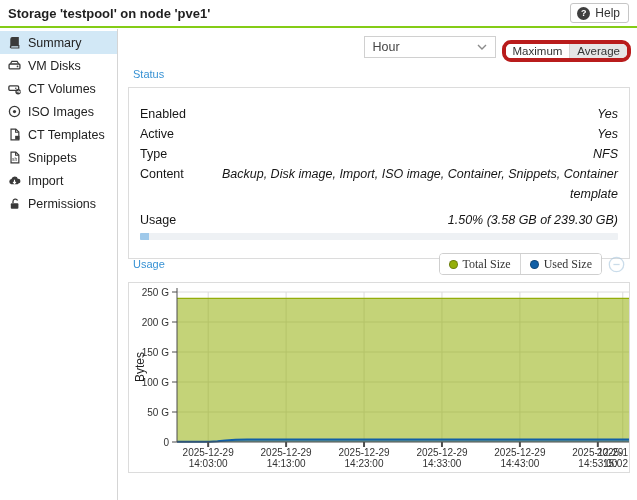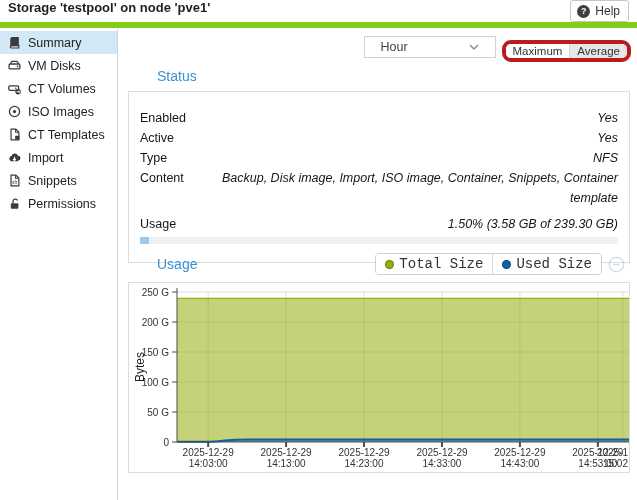--- a/index.html
+++ b/index.html
@@ -3,63 +3,63 @@
 <meta charset="utf-8">
 <style>
   html,body{margin:0;padding:0;}
   body{
     width:637px;height:500px;position:relative;overflow:hidden;
     background:#fff;font-family:"Liberation Sans",sans-serif;color:#222;
     -webkit-font-smoothing:antialiased;
   }
   
   .header{position:absolute;top:0;left:0;right:0;height:28px;background:#fff;
-    border-bottom:6px solid #84cc16;display:flex;padding:0 8px;box-sizing:border-box;}
+    border-bottom:2px solid #84cc16;display:flex;align-items:center;padding:0 8px;box-sizing:border-box;}
   .header .title{font-size:13px;font-weight:700;color:#1f1f1f;}
   .help-btn{margin-left:auto;display:flex;align-items:center;gap:5px;border:1px solid #c6c6c6;
     border-radius:3px;background:#fff;padding:2px 8px 2px 6px;font-size:12px;color:#333;cursor:pointer;}
   .help-ic{width:13px;height:13px;border-radius:50%;background:#3f3f3f;color:#fff;font-size:9px;
     font-weight:700;display:flex;align-items:center;justify-content:center;line-height:1;}
   
   .sidebar{position:absolute;top:29px;left:0;bottom:0;width:118px;background:#fff;
     border-right:1px solid #d5d5d5;box-sizing:border-box;padding-top:2px;}
   .side-item{height:23px;display:flex;align-items:center;gap:7px;padding-left:8px;
     font-size:12.5px;color:#222;cursor:pointer;white-space:nowrap;}
   .side-item.selected{background:#d2e8f6;}
   .side-item .icn{width:13px;height:13px;flex:0 0 13px;display:flex;align-items:center;justify-content:center;}
   .side-item .icn svg{width:13px;height:13px;}
   
   .content{position:absolute;left:119px;top:29px;right:0;bottom:0;background:#fff;}
   .toolbar{position:absolute;top:3px;right:6px;display:flex;gap:6px;align-items:center;}
   .combo{width:132px;height:22px;border:1px solid #d0d0d0;background:#fff;box-sizing:border-box;
-    display:flex;align-items:center;justify-content:space-between;padding:0 16px;font-size:12.5px;color:#454545;cursor:pointer;}
+    display:flex;align-items:center;justify-content:space-between;padding:0 8px;font-size:12.5px;color:#454545;cursor:pointer;}
   .combo svg{width:10px;height:7px;}
   .seg{display:flex;border:4px solid #b91c1c;border-radius:9px;overflow:hidden;height:22px;box-sizing:border-box;background:#fff;margin-top:8px;}
   .seg button{border:none;background:#fff;font-family:inherit;font-size:11.5px;color:#333;
     padding:0 7px;cursor:pointer;}
   .seg button + button{border-left:1px solid #d6d6d6;}
   .seg button.pressed{background:#e6e6e6;}
   
   .panel{position:absolute;left:9px;right:7px;}
   #status-panel{top:32px;}
   #usage-panel{top:217px;}
   .panel-hd{display:flex;align-items:center;justify-content:space-between;padding:7px 5px;}
-  .panel-title{font-size:14px;color:#3892d4;margin-left:24px;}
+  .panel-title{font-size:11px;color:#3892d4;}
   .panel-bd{border:1px solid #dcdcdc;background:#fff;}
   
   #status-body{padding:16px 11px 18px;}
   .srow{display:flex;justify-content:space-between;font-size:12.5px;color:#161616;line-height:20px;}
   .srow .v{text-align:right;font-style:italic;}
   .usage-row{margin-top:6px;}
   .pbar{height:7px;background:#eef1f4;margin-top:3px;border-radius:1px;overflow:hidden;}
   .pbar-fill{height:100%;background:#9fc9ea;min-width:9px;}
   
   .legend-wrap{display:flex;align-items:center;gap:6px;}
   .legend-group{display:flex;border:1px solid #cfcfcf;border-radius:4px;overflow:hidden;background:#fff;height:20px;}
-  .legend-item{display:flex;align-items:center;gap:5px;padding:0 9px;font-size:14px;color:#333;cursor:pointer;background:#fff;border:none;font-family:Liberation Mono, monospace;}
+  .legend-item{display:flex;align-items:center;gap:5px;padding:0 9px;font-size:12px;color:#333;cursor:pointer;background:#fff;border:none;font-family:Liberation Serif, serif;}
   .legend-item + .legend-item{border-left:1px solid #d6d6d6;justify-content:space-between;}
   .dot{width:9px;height:9px;border-radius:50%;border:1px solid rgba(0,0,0,.28);box-sizing:border-box;}
   .chart-tool{width:17px;height:17px;background:none;border:none;padding:0;cursor:pointer;opacity:.6;}
   
   #chart-body{height:189px;overflow:hidden;}
   #chart-svg text.tick{font-family:"Liberation Sans",sans-serif;font-size:10px;fill:#333;}
   #chart-svg text.axis-label{font-family:"Liberation Sans",sans-serif;font-size:12px;fill:#1f1f1f;}
   #chart-svg line.grid{stroke:#dcdcdc;stroke-width:1;}
   #chart-svg line.axis{stroke:#4d4d4d;stroke-width:1;}
   #chart-svg line.xtick{stroke-width:2;}
@@ -127,36 +127,36 @@
           <path d="M7 1.2v2.7h2.8" fill="none" stroke="#3a3a3a" stroke-width="1"></path>
           <rect x="6.6" y="7.2" width="4" height="3.4" fill="#3a3a3a"></rect>
         </svg>
       </span>
     <span class="lbl">CT Templates</span>
   </div>
 
   <div class="side-item">
     <span class="icn">
         <svg viewBox="0 0 12 12">
-          <path d="M3 9.4a2.4 2.4 0 0 1 .2-4.7 3.1 3.1 0 0 1 6-.2 2.1 2.1 0 0 1 .4 4.2 2 2 0 0 1-.8.7z" fill="#3a3a3a"></path>
-          <path d="M6 5.2v3.4M4.7 7.2L6 8.8l1.3-1.6" stroke="#fff" stroke-width="1" fill="none"></path>
-        </svg>
-      </span>
-    <span class="lbl">Import</span>
-  </div>
-
-  <div class="side-item">
-    <span class="icn">
-        <svg viewBox="0 0 12 12">
           <path d="M2.8 1h4.4L10 3.8V11H2.8z" fill="none" stroke="#3a3a3a" stroke-width="1.1"></path>
           <path d="M7 1.2v2.7h2.8" fill="none" stroke="#3a3a3a" stroke-width="1"></path>
           <text x="3.6" y="9.6" font-size="4.6" font-family="Liberation Sans" fill="#3a3a3a">sh</text>
         </svg>
       </span>
     <span class="lbl">Snippets</span>
+  </div>
+
+  <div class="side-item">
+    <span class="icn">
+        <svg viewBox="0 0 12 12">
+          <path d="M3 9.4a2.4 2.4 0 0 1 .2-4.7 3.1 3.1 0 0 1 6-.2 2.1 2.1 0 0 1 .4 4.2 2 2 0 0 1-.8.7z" fill="#3a3a3a"></path>
+          <path d="M6 5.2v3.4M4.7 7.2L6 8.8l1.3-1.6" stroke="#fff" stroke-width="1" fill="none"></path>
+        </svg>
+      </span>
+    <span class="lbl">Import</span>
   </div>
 
   <div class="side-item">
     <span class="icn">
         <svg viewBox="0 0 12 12">
           <rect x="2.6" y="5.8" width="7" height="5" rx=".8" fill="#3a3a3a"></rect>
           <path d="M4.6 5.6V4.2a2.2 2.2 0 0 1 4.2-.9" fill="none" stroke="#3a3a3a" stroke-width="1.2"></path>
         </svg>
       </span>
     <span class="lbl">Permissions</span>

